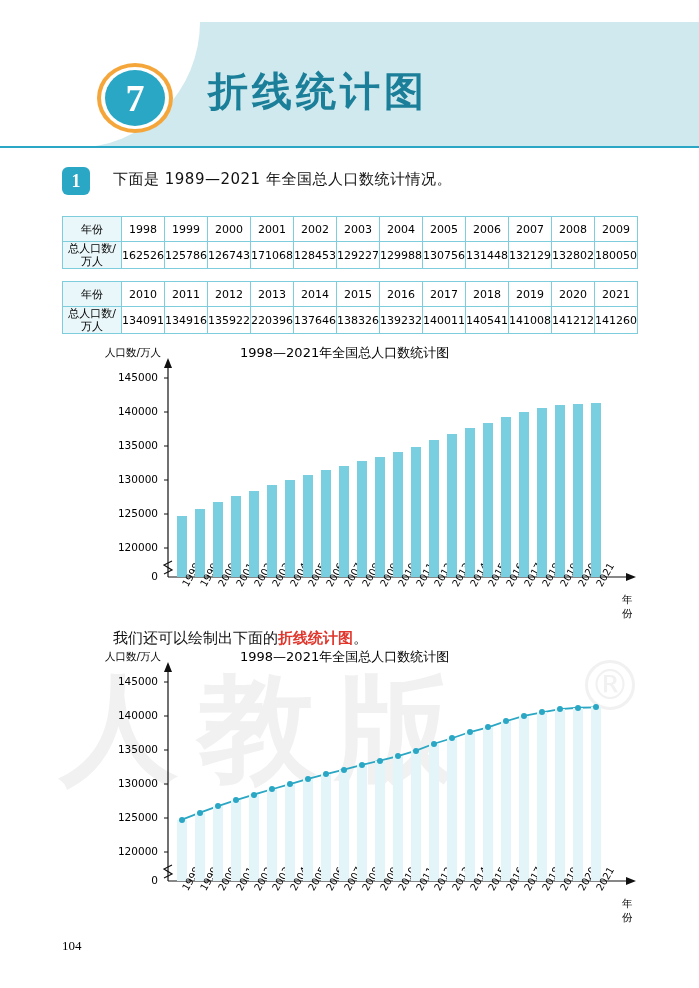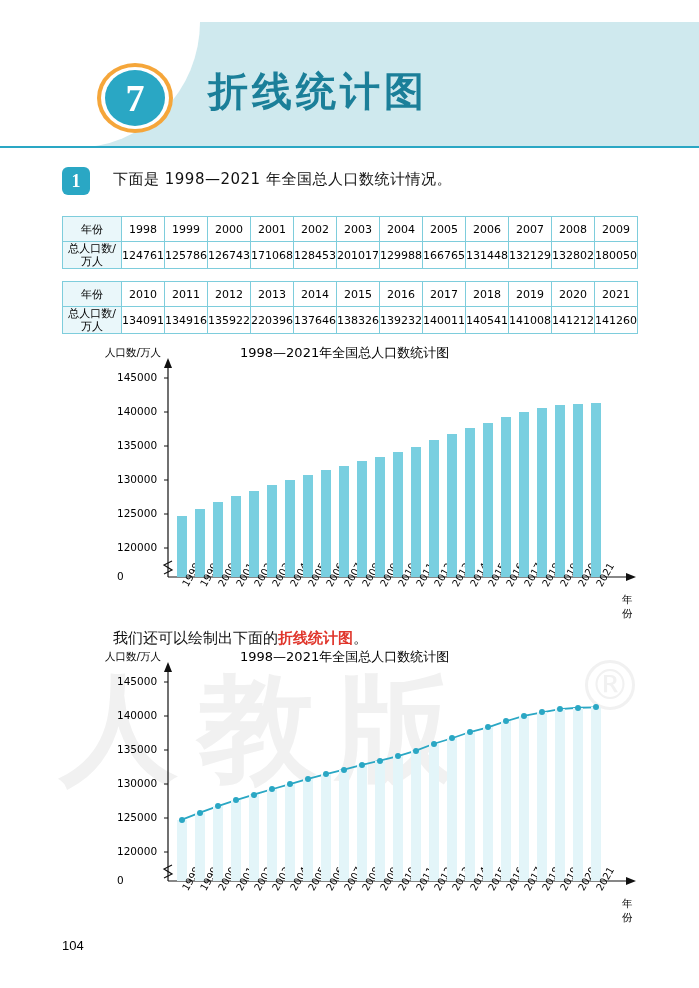--- a/index.html
+++ b/index.html
@@ -159,23 +159,23 @@
   .axis-label-x {
     position: absolute;
     font-size: 10.5px;
     color: #000;
     font-family: "DejaVu Sans", sans-serif;
   }
   .ytick {
     position: absolute;
     font-size: 10.5px;
     color: #000;
+    text-align: right;
     width: 48px;
     font-family: "DejaVu Sans", sans-serif;
-    margin-left: 7px;
   }
   .xtick {
     position: absolute;
     font-size: 10px;
     color: #000;
     transform: rotate(-60deg);
     transform-origin: left top;
     white-space: nowrap;
     font-family: "DejaVu Sans", sans-serif;
   }
@@ -232,21 +232,21 @@
     line-height: 44px;
     pointer-events: none;
     user-select: none;
   }
 
   .page-number {
     position: absolute;
     left: 62px; top: 938px;
     font-size: 13px;
     color: #000;
-    font-family: Liberation Sans, sans-serif;
+    font-family: Liberation Serif, serif;
     text-align: right;
   }
 </style>
 </head>
 <body>
 
 <div class="header-band">
   <div class="band-teal"></div>
   <div class="band-white-top"></div>
   <div class="band-shape"></div>
@@ -254,21 +254,21 @@
 </div>
 
 <div class="chapter-badge">
   <div class="ring-outer"></div>
   <div class="ring-mid"></div>
   <div class="ring-inner">7</div>
 </div>
 <div class="chapter-title">折线统计图</div>
 
 <div class="q-badge">1</div>
-<div class="q-text">下面是 1998—2021 年全国总人口数统计情况。</div>
+<div class="q-text">下面是 1989—2021 年全国总人口数统计情况。</div>
 
 <table class="data-table table1">
   <tbody>
       <tr>
     <td class="hdr">年份</td>
     <td class="val">1998</td>
     <td class="val">1999</td>
     <td class="val">2000</td>
     <td class="val">2001</td>
     <td class="val">2002</td>
@@ -278,28 +278,28 @@
     <td class="val">2006</td>
     <td class="val">2007</td>
     <td class="val">2008</td>
     <td class="val">2009</td>
   </tr>
   <tr>
     <td class="hdr">
       <span>总人口数/</span><br>
       <span>万人</span>
     </td>
-    <td class="val">124761</td>
+    <td class="val">162526</td>
     <td class="val">125786</td>
     <td class="val">126743</td>
     <td class="val">171068</td>
     <td class="val">128453</td>
-    <td class="val">201017</td>
+    <td class="val">129227</td>
     <td class="val">129988</td>
-    <td class="val">166765</td>
+    <td class="val">130756</td>
     <td class="val">131448</td>
     <td class="val">132129</td>
     <td class="val">132802</td>
     <td class="val">180050</td>
   </tr>
 </tbody>
   </table>
 
 <table class="data-table table2">
   <tbody>

